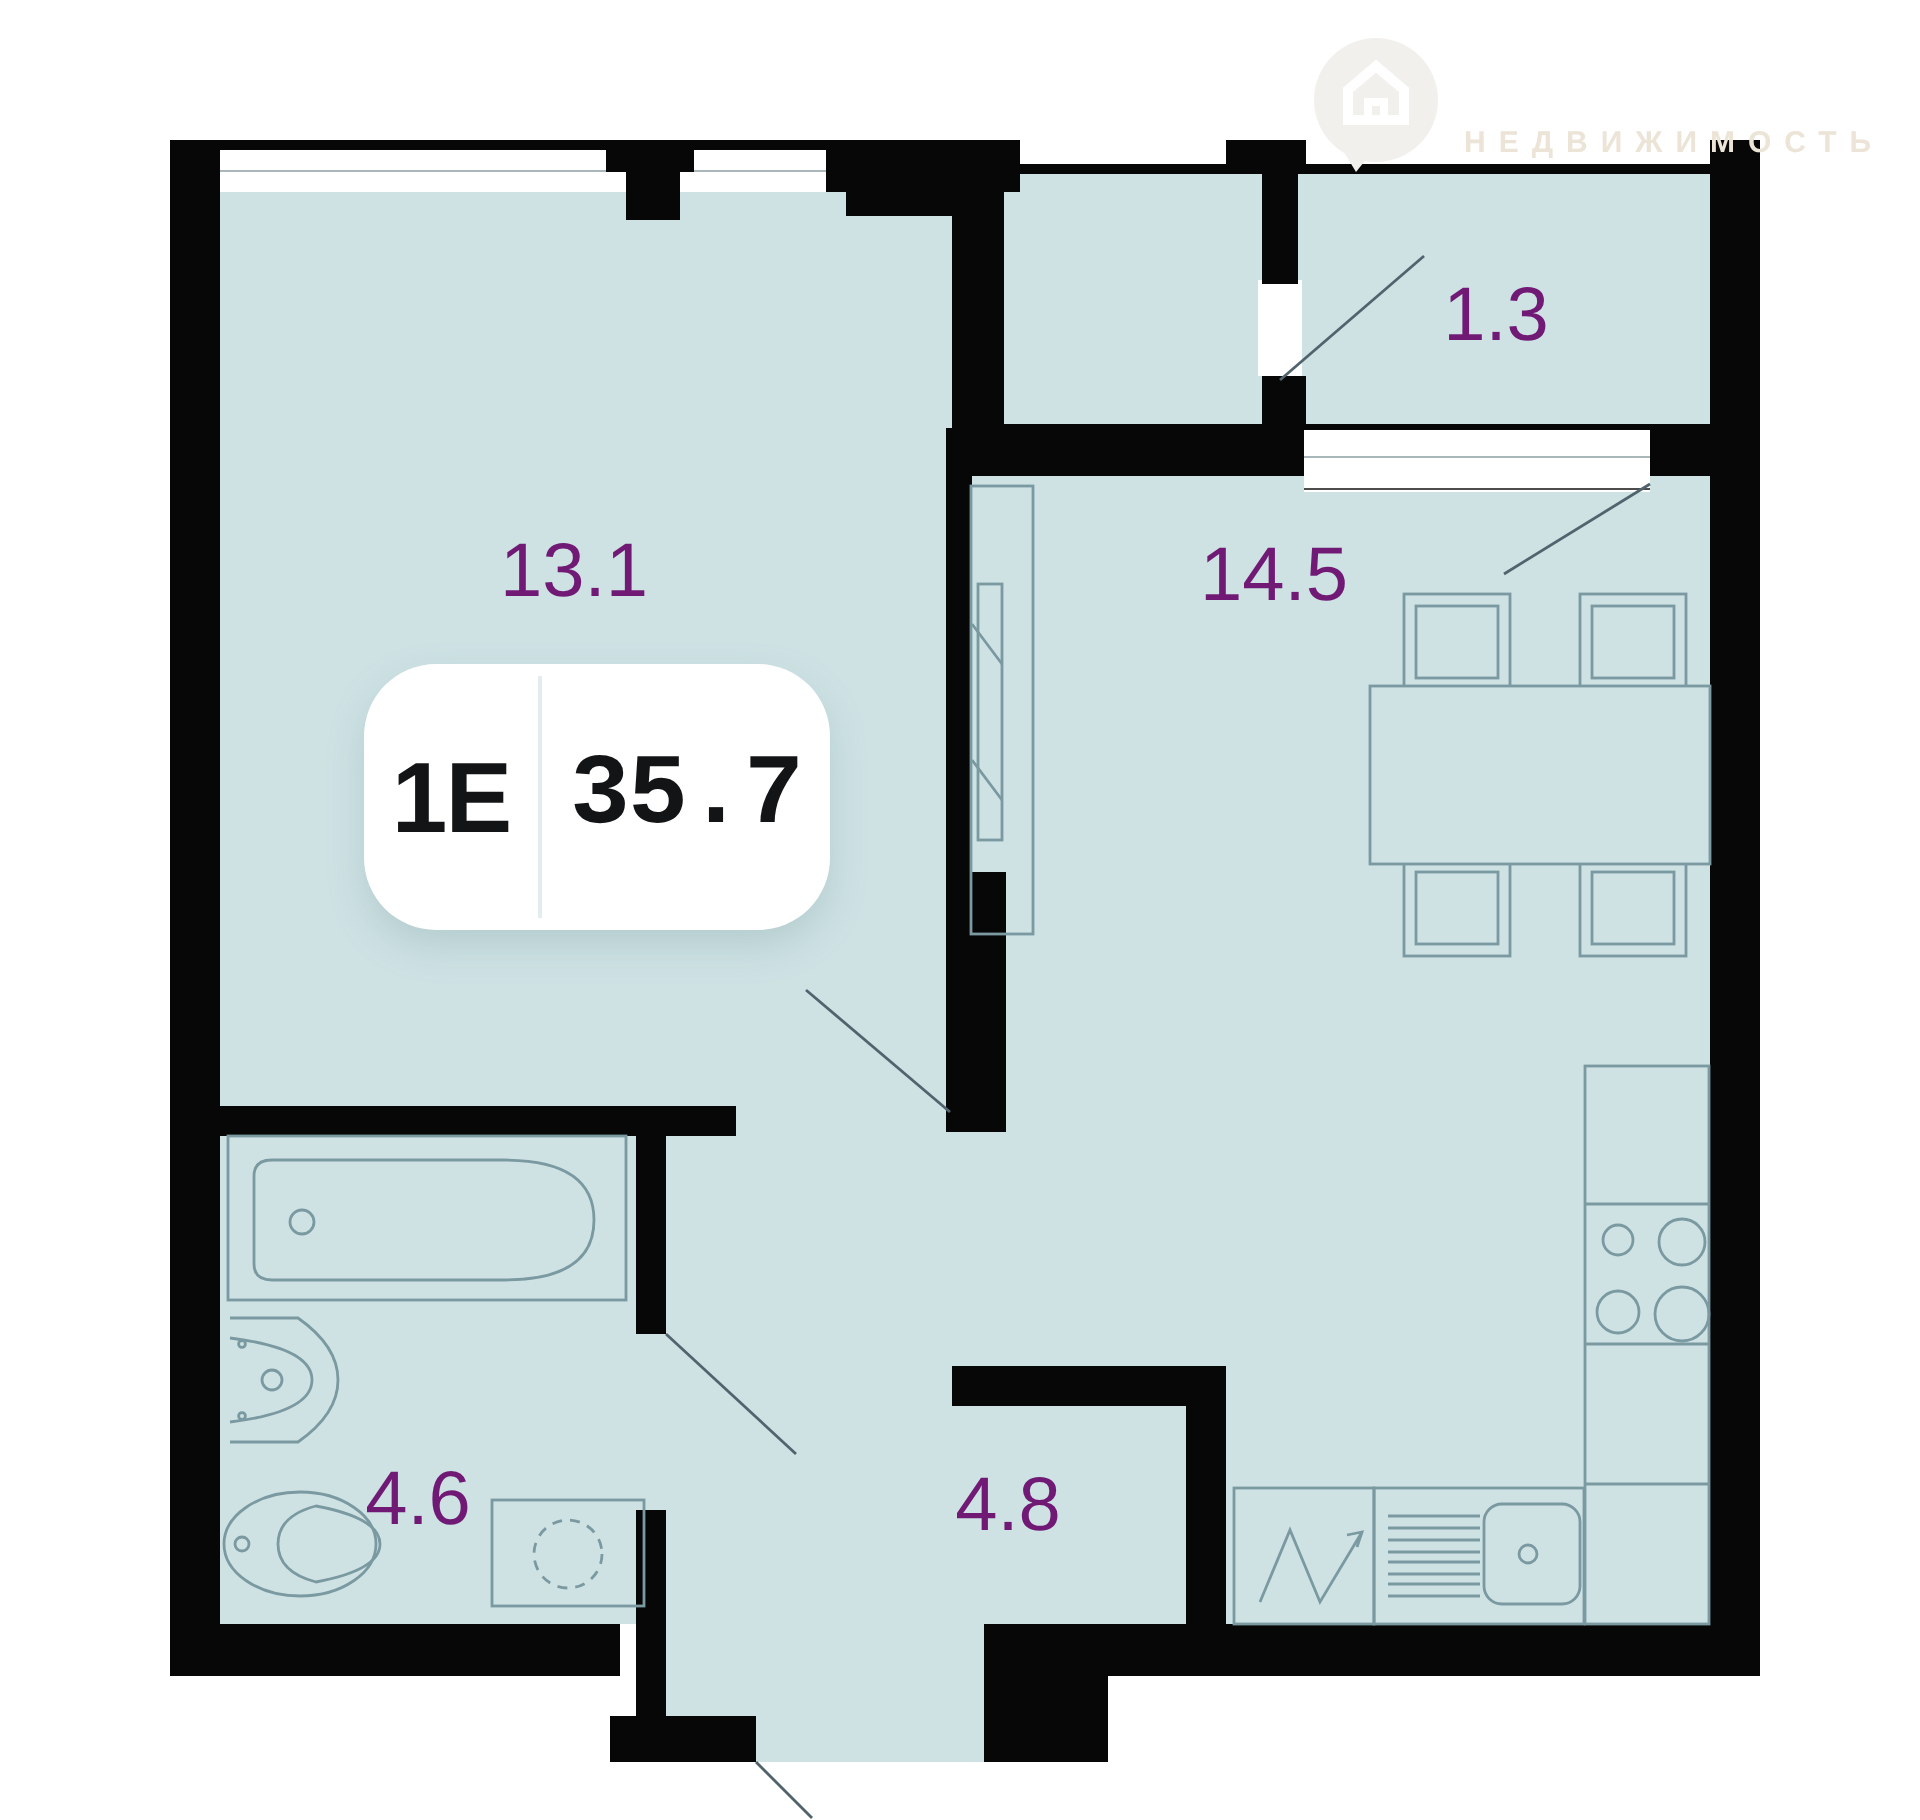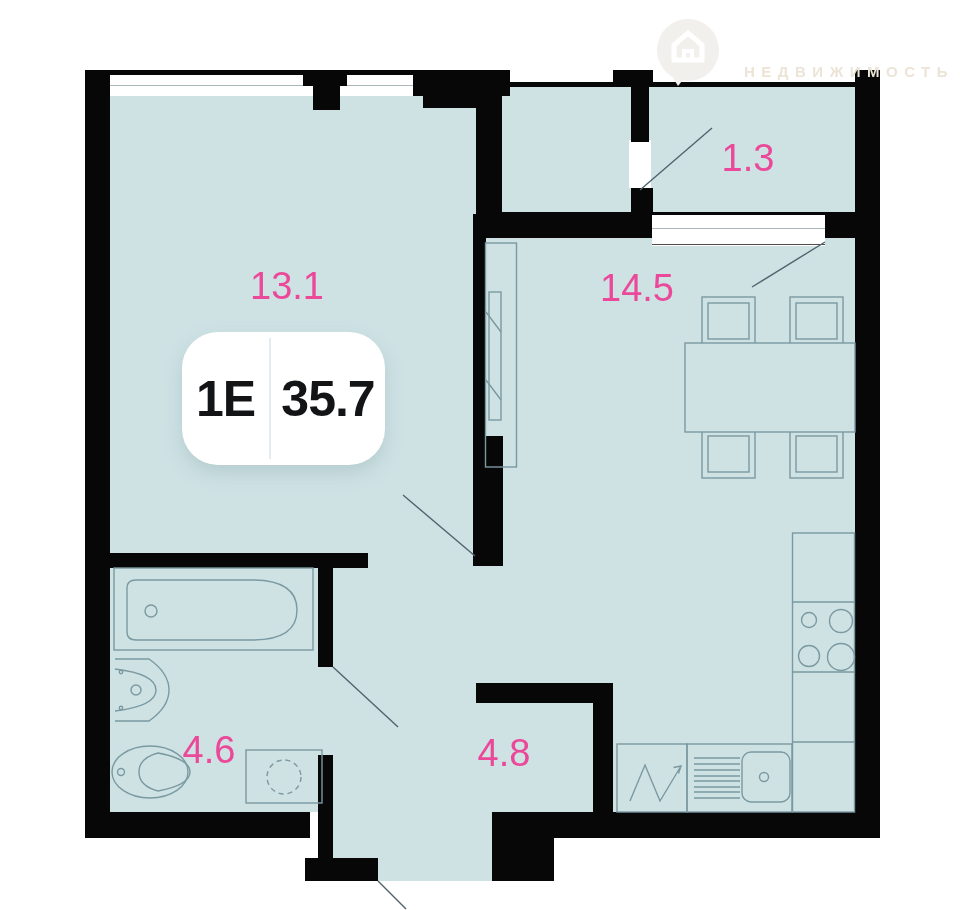--- a/index.html
+++ b/index.html
@@ -12,42 +12,42 @@
   .floor{background:#cee2e4;}
   
   .wall{background:#070707;}
   
   .win-white{background:#ffffff;}
   .win-line{background:#a9b7ba;}
   .win-line-dark{background:#4d4d4d;}
   
   .room-label{
     transform:translate(-50%,-50%);
-    font-size:38px;font-weight:400;color:#ec4899;letter-spacing:0px;line-height:1;
+    font-size:38px;font-weight:400;color:#701a75;letter-spacing:0px;line-height:1;
     white-space:nowrap;
   }
   
   .badge{
-    left:182px;top:332px;width:203px;height:133px;background:#ffffff;border-radius:36px;
+    left:182px;top:332px;width:233px;height:133px;background:#ffffff;border-radius:36px;
     box-shadow:0 8px 18px rgba(120,150,155,0.28);
     display:flex;align-items:stretch;z-index:6;text-align:center;
   }
   .badge .cell{display:flex;align-items:center;justify-content:center;
     font-size:50px;font-weight:700;color:#121416;letter-spacing:-1px;}
   .badge .cell.type{width:87px;}
-  .badge .cell.area{flex:1;}
+  .badge .cell.area{flex:1;font-family:Liberation Mono, monospace;}
   .badge .divider{width:2px;background:#e3ecee;margin:6px 0;}
   
   .logo{left:650px;top:14px;width:300px;height:76px;z-index:30;}
   .brand-name{
     position:absolute;left:80px;top:10px;font-size:42px;font-weight:700;color:#f2f0ed;
     letter-spacing:1px;line-height:1;white-space:nowrap;
   }
   .brand-sub{
-    position:absolute;left:94px;top:50px;font-size:15px;font-weight:700;color:#ece4d7;
+    position:absolute;left:82px;top:50px;font-size:15px;font-weight:700;color:#ece4d7;
     letter-spacing:6.5px;line-height:1;white-space:nowrap;
   }
   svg{display:block;}
 </style>
 </head>
 <body>
 
 <div class="canvas">
 
   <div class="abs floor" style="left:110px;top:96px;width:745px;height:716px;"></div>

